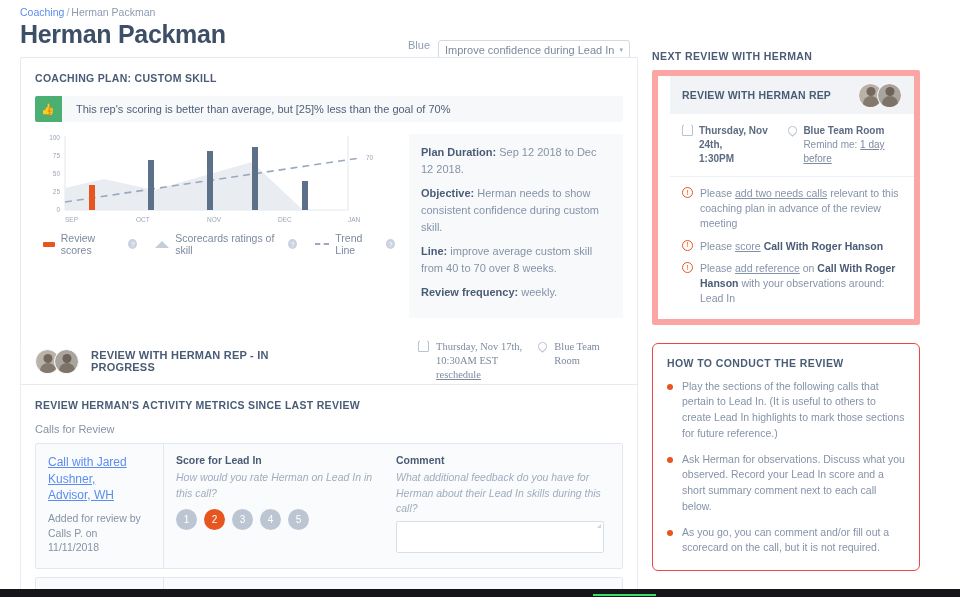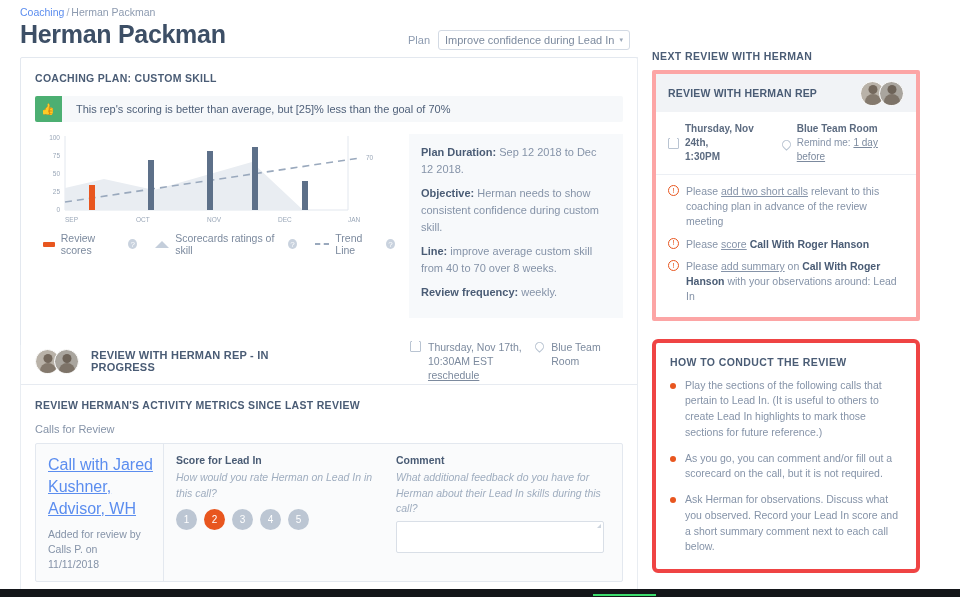--- a/index.html
+++ b/index.html
@@ -25,20 +25,21 @@
   }
 
   .plan-row { position: absolute; left: 408px; top: 30px; display: flex; align-items: center; gap: 8px; }
   .plan-label { font-size: 11px; color: #8d9bb0; }
   .plan-select {
     width: 192px; height: 20px;
     border: 1px solid #d3dae4; border-radius: 3px;
     background: #fff; display: flex; align-items: center;
     padding: 0 6px; font-size: 11px; color: #7c8a9e;
     justify-content: space-between;
+    margin-top: 10px;
   }
   .plan-select .caret { font-size: 7px; color: #9aa7b8; }
 
   
   .main-col { position: absolute; left: 20px; top: 57px; width: 618px; }
 
   .card {
     background: #fff; border: 1px solid #e3e8ef; border-radius: 2px;
   }
   .section-title {
@@ -118,21 +119,21 @@
 
   
   .metrics { border-top: 1px solid #e7ebf1; padding: 14px; }
   .calls-label { font-size: 11px; color: #8593a8; margin-top: 12px; }
 
   .call-card {
     margin-top: 8px; display: flex;
     border: 1px solid #e3e8ef; background: #fafbfc; border-radius: 2px;
   }
   .call-left { width: 128px; padding: 10px 10px 10px 12px; border-right: 1px solid #e3e8ef; }
-  .call-link { color: #5b8def; text-decoration: underline; font-size: 16px; line-height: 1.35; display: block; }
+  .call-link { color: #5b8def; text-decoration: underline; font-size: 12px; line-height: 1.35; display: block; }
   .call-added { margin-top: 8px; font-size: 10.5px; color: #8593a8; line-height: 1.4; }
   .call-right { flex: 1; }
   .score-block { display: flex; padding: 10px 12px; }
   .score-col { width: 212px; }
   .comment-col { flex: 1; padding-left: 8px; }
   .fld-title { font-size: 10.5px; font-weight: bold; color: #4a5c75; margin-bottom: 4px; }
   .fld-hint { font-size: 10.5px; font-style: italic; color: #9fadbf; line-height: 1.45; }
   .dots { display: flex; gap: 7px; margin: 8px 0; }
   .dot {
     width: 21px; height: 21px; border-radius: 50%;
@@ -151,43 +152,43 @@
     width:0; height:0; border-left:4px solid transparent; border-top:4px solid #ccd4de;
   }
   .ta.tall::after { bottom:auto; top:2px; border-top:none; border-bottom:4px solid #ccd4de; border-left:4px solid transparent; }
 
   
   .side { position: absolute; left: 652px; top: 50px; width: 268px; }
   .side-title {
     font-size: 10.5px; font-weight: bold; color: #4a5c75;
     letter-spacing: 0.4px; margin-bottom: 8px;
   }
-  .side-card { border: 4px solid #fca5a5; border-radius: 2px; background: #fff; }
+  .side-card { border: 6px solid #fca5a5; border-radius: 2px; background: #fff; padding-left: 12px; }
   .side-card-head {
     background: #f1f3f6; padding: 10px 12px; display: flex;
     align-items: center; justify-content: space-between; height: 38px;
   }
   .side-card-head .t { font-size: 10.5px; font-weight: bold; color: #4a5c75; letter-spacing: 0.2px; }
   .side-meta { display: flex; padding: 10px 12px; gap: 10px; border-bottom: 1px solid #eceff4; }
-  .side-meta-item { display: flex; gap: 6px; font-size: 10px; line-height: 1.4; align-items: center; }
+  .side-meta-item { display: flex; gap: 6px; font-size: 10px; line-height: 1.4; }
   .side-meta-item b { color: #5c6b80; font-weight: bold; }
   .side-meta-item span { color: #8593a8; }
   .todo-list { padding: 9px 12px 12px 12px; }
   .todo { display: flex; gap: 7px; margin-bottom: 7px; font-size: 10.5px; line-height: 1.45; color: #8593a8; }
   .todo:last-child { margin-bottom: 0; }
   .bang {
     width: 11px; height: 11px; border-radius: 50%; border: 1px solid #e8561f;
     color: #e8561f; font-size: 8px; display: flex; align-items: center;
     justify-content: center; flex: none; margin-top: 1px;
   }
   .todo a { color: #8593a8; text-decoration: underline; }
   .todo b { color: #4a5c75; font-weight: bold; text-align: center; }
 
   .howto { margin-top: 18px; }
-  .howto-card { border: 4px solid #ef4444; border-radius: 6px; padding: 13px 14px 14px 14px; }
+  .howto-card { border: 1px solid #ef4444; border-radius: 6px; padding: 13px 14px 14px 14px; }
   .howto-head { font-size: 10.5px; font-weight: bold; color: #4a5c75; letter-spacing: 0.4px; margin-bottom: 10px; }
   .howto-item { display: flex; gap: 9px; margin-bottom: 10px; font-size: 10.5px; line-height: 1.5; color: #8593a8; }
   .howto-item:last-child { margin-bottom: 0; }
   .bullet { width: 6px; height: 6px; border-radius: 50%; background: #e8561f; flex: none; margin-top: 5px; }
 
   
   .rule-v { position: absolute; top: 0; bottom: 0; width: 1px; background: #e9edf2; }
   .bottom-bar { position: absolute; left: 0; right: 0; bottom: 0; height: 8px; background: #14161a; }
   .bottom-accent { position: absolute; left: 593px; bottom: 1px; width: 63px; height: 2px; background: #3ddc6d; }
 </style>
@@ -196,21 +197,21 @@
 
 <div class="page">
 
   <div class="breadcrumb">
     <a href="#">Coaching</a><span class="sep">/</span><span>Herman Packman</span>
   </div>
 
   <div class="page-title">Herman Packman</div>
 
   <div class="plan-row">
-    <span class="plan-label">Plan</span>
+    <span class="plan-label">Blue</span>
     <div class="plan-select">
       <span>Improve confidence during Lead In</span>
       <span class="caret">▾</span>
     </div>
   </div>
 
   <div class="main-col">
 
     <div class="card">
       <div class="coaching-panel">
@@ -281,21 +282,21 @@
           </div>
         </div>
       </div>
 
       <div class="review-bar">
         <div class="avatars">
           <div class="avatar"></div>
           <div class="avatar"></div>
         </div>
         <div class="review-bar-title">REVIEW WITH HERMAN REP - IN PROGRESS</div>
-        <div style="margin-left:96px;display:flex;">
+        <div style="margin-left:96px;display:flex;font-family:Liberation Serif, serif;">
           <div class="meta-group">
             <span class="cal-icon"></span>
             <span><span>Thursday, Nov 17th,</span><br><span>10:30AM EST</span> <a href="#" class="lnk">reschedule</a></span>
           </div>
           <div class="meta-group">
             <span class="pin-icon"></span>
             <span>Blue Team Room</span>
           </div>
         </div>
       </div>
@@ -377,47 +378,47 @@
         </div>
         <div class="side-meta-item">
           <span class="pin-icon"></span>
           <span><b>Blue Team Room</b><br><span>Remind me:</span> <a href="#" class="lnk">1 day before</a></span>
         </div>
       </div>
 
       <div class="todo-list">
         <div class="todo">
           <span class="bang">!</span>
-          <span><span>Please </span><a href="#">add two short calls</a><span> relevant to this coaching plan in advance of the review meeting</span></span>
+          <span><span>Please </span><a href="#">add two needs calls</a><span> relevant to this coaching plan in advance of the review meeting</span></span>
         </div>
         <div class="todo">
           <span class="bang">!</span>
           <span><span>Please </span><a href="#">score</a><span> </span><b>Call With Roger Hanson</b></span>
         </div>
         <div class="todo">
           <span class="bang">!</span>
-          <span><span>Please </span><a href="#">add summary</a><span> on </span><b>Call With Roger Hanson</b><span> with your observations around: Lead In</span></span>
+          <span><span>Please </span><a href="#">add reference</a><span> on </span><b>Call With Roger Hanson</b><span> with your observations around: Lead In</span></span>
         </div>
       </div>
     </div>
 
     <div class="howto">
       <div class="howto-card">
         <div class="howto-head">HOW TO CONDUCT THE REVIEW</div>
         <div class="howto-item">
           <span class="bullet"></span>
           <span>Play the sections of the following calls that pertain to Lead In. (It is useful to others to create Lead In highlights to mark those sections for future reference.)</span>
         </div>
         <div class="howto-item">
           <span class="bullet"></span>
-          <span>As you go, you can comment and/or fill out a scorecard on the call, but it is not required.</span>
+          <span>Ask Herman for observations. Discuss what you observed. Record your Lead In score and a short summary comment next to each call below.</span>
         </div>
         <div class="howto-item">
           <span class="bullet"></span>
-          <span>Ask Herman for observations. Discuss what you observed. Record your Lead In score and a short summary comment next to each call below.</span>
+          <span>As you go, you can comment and/or fill out a scorecard on the call, but it is not required.</span>
         </div>
       </div>
     </div>
   </div>
 
   <div class="rule-v" style="left:20px;top:345px;height:252px;"></div>
   <div class="rule-v" style="left:637px;top:57px;height:540px;"></div>
 
   <div class="bottom-bar"></div>
   <div class="bottom-accent"></div>

